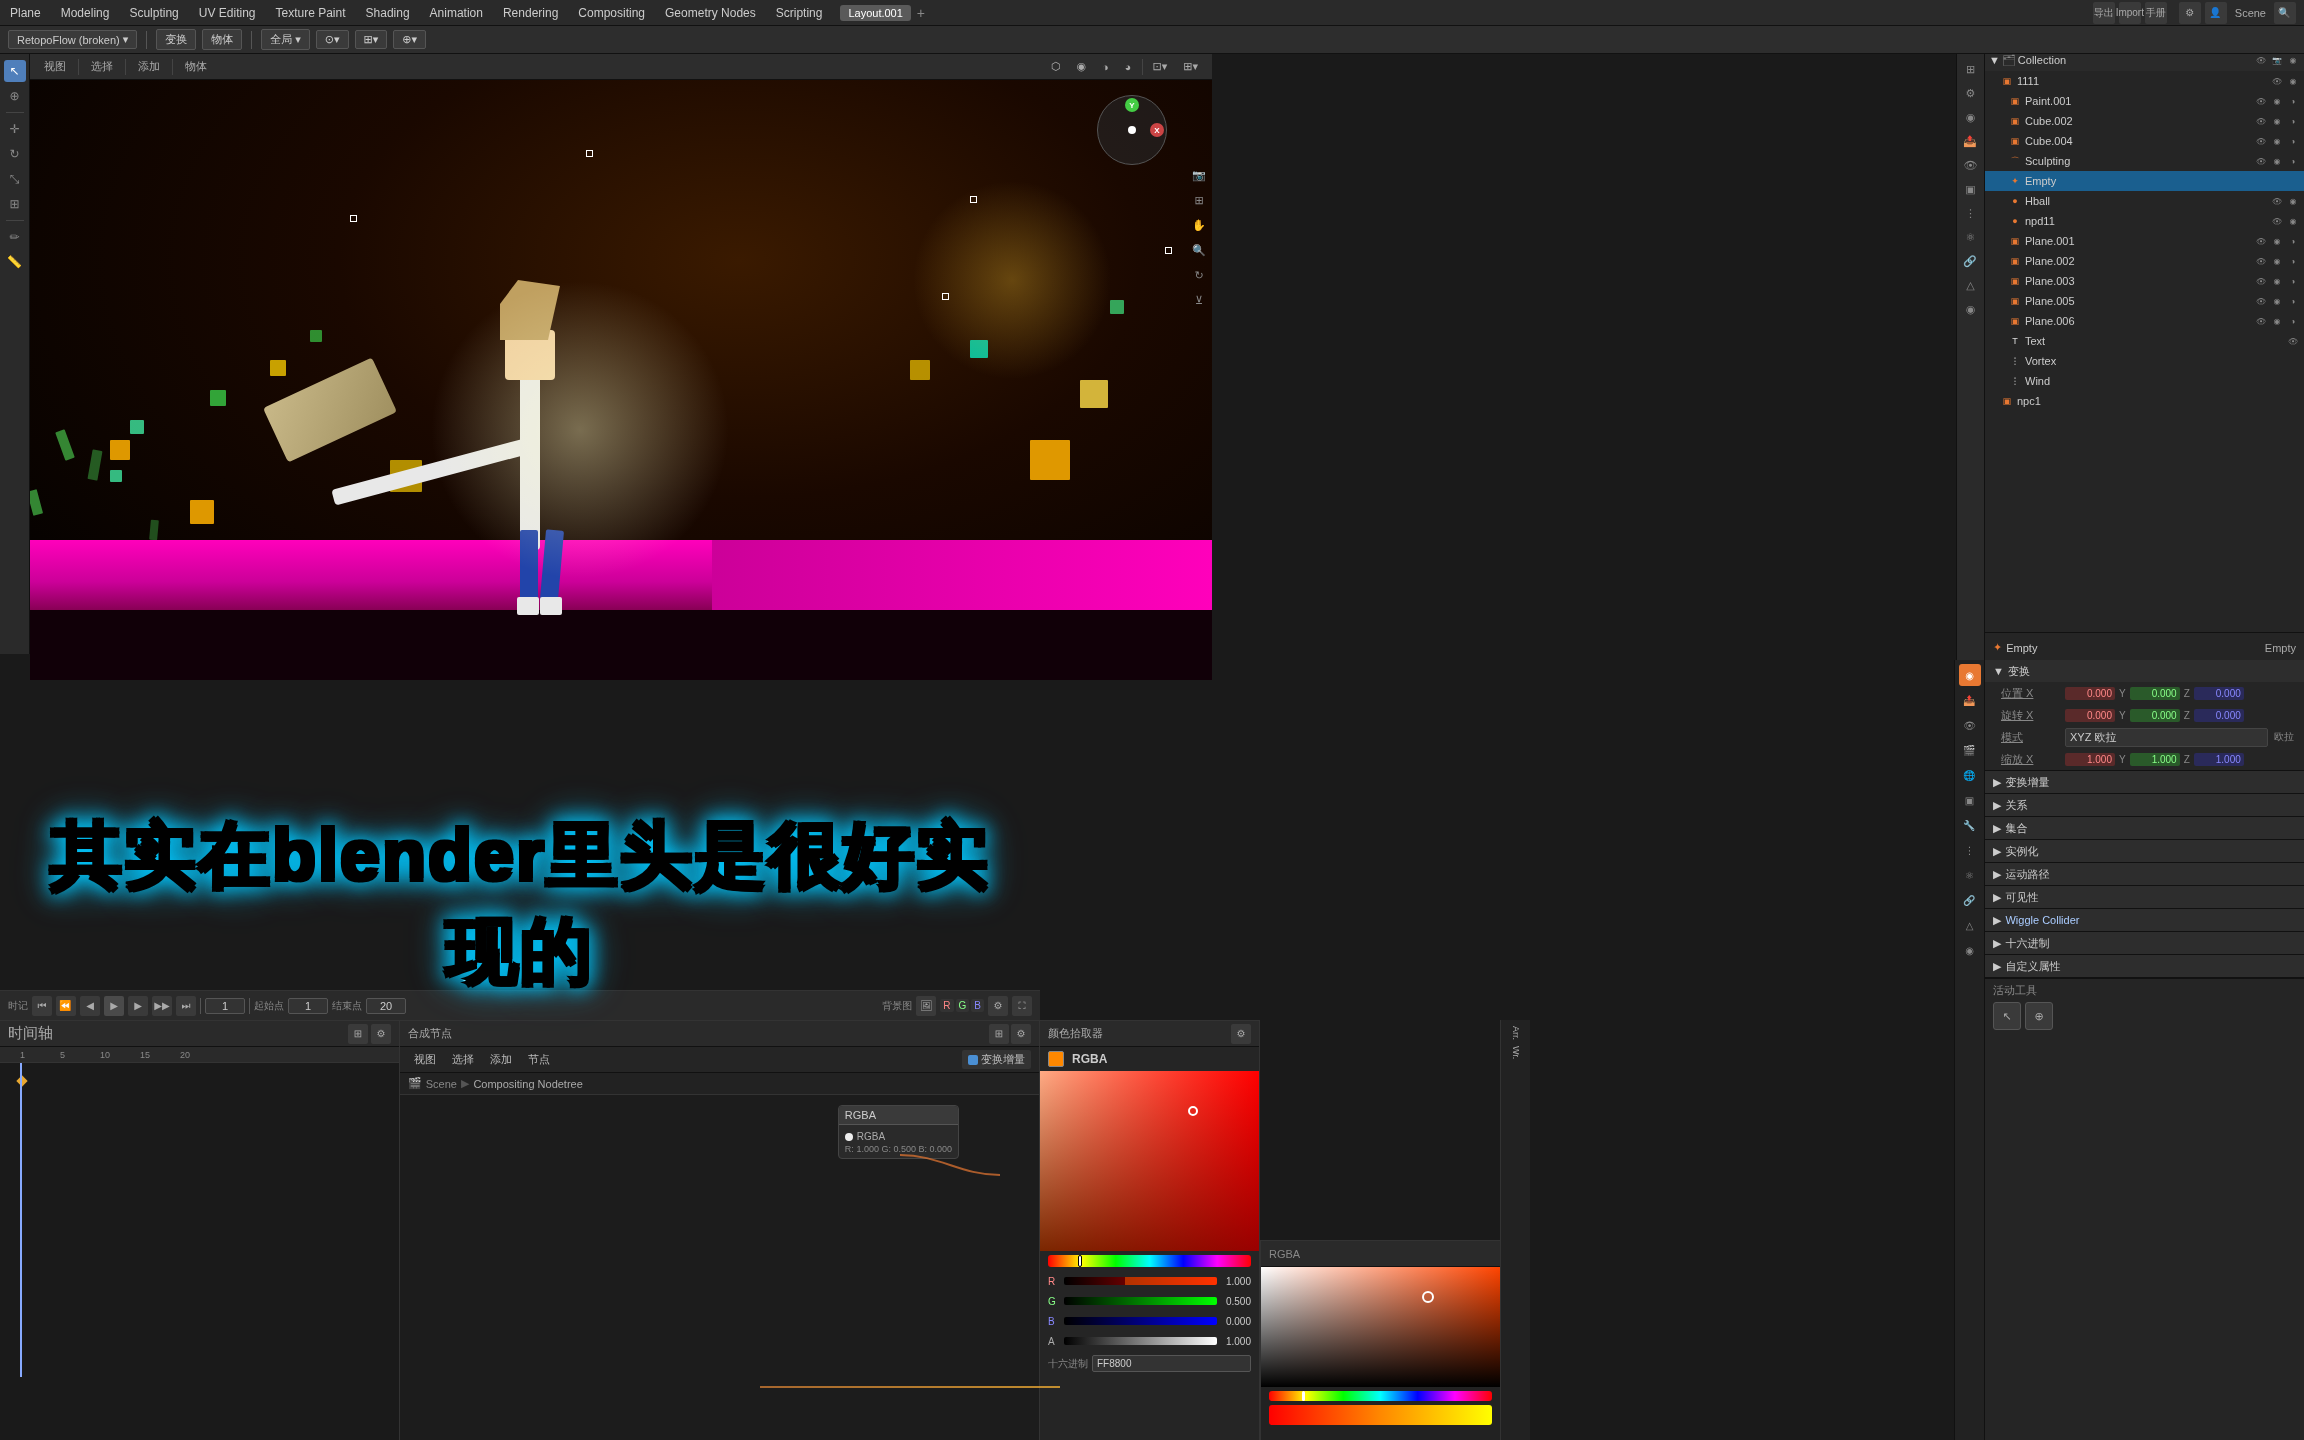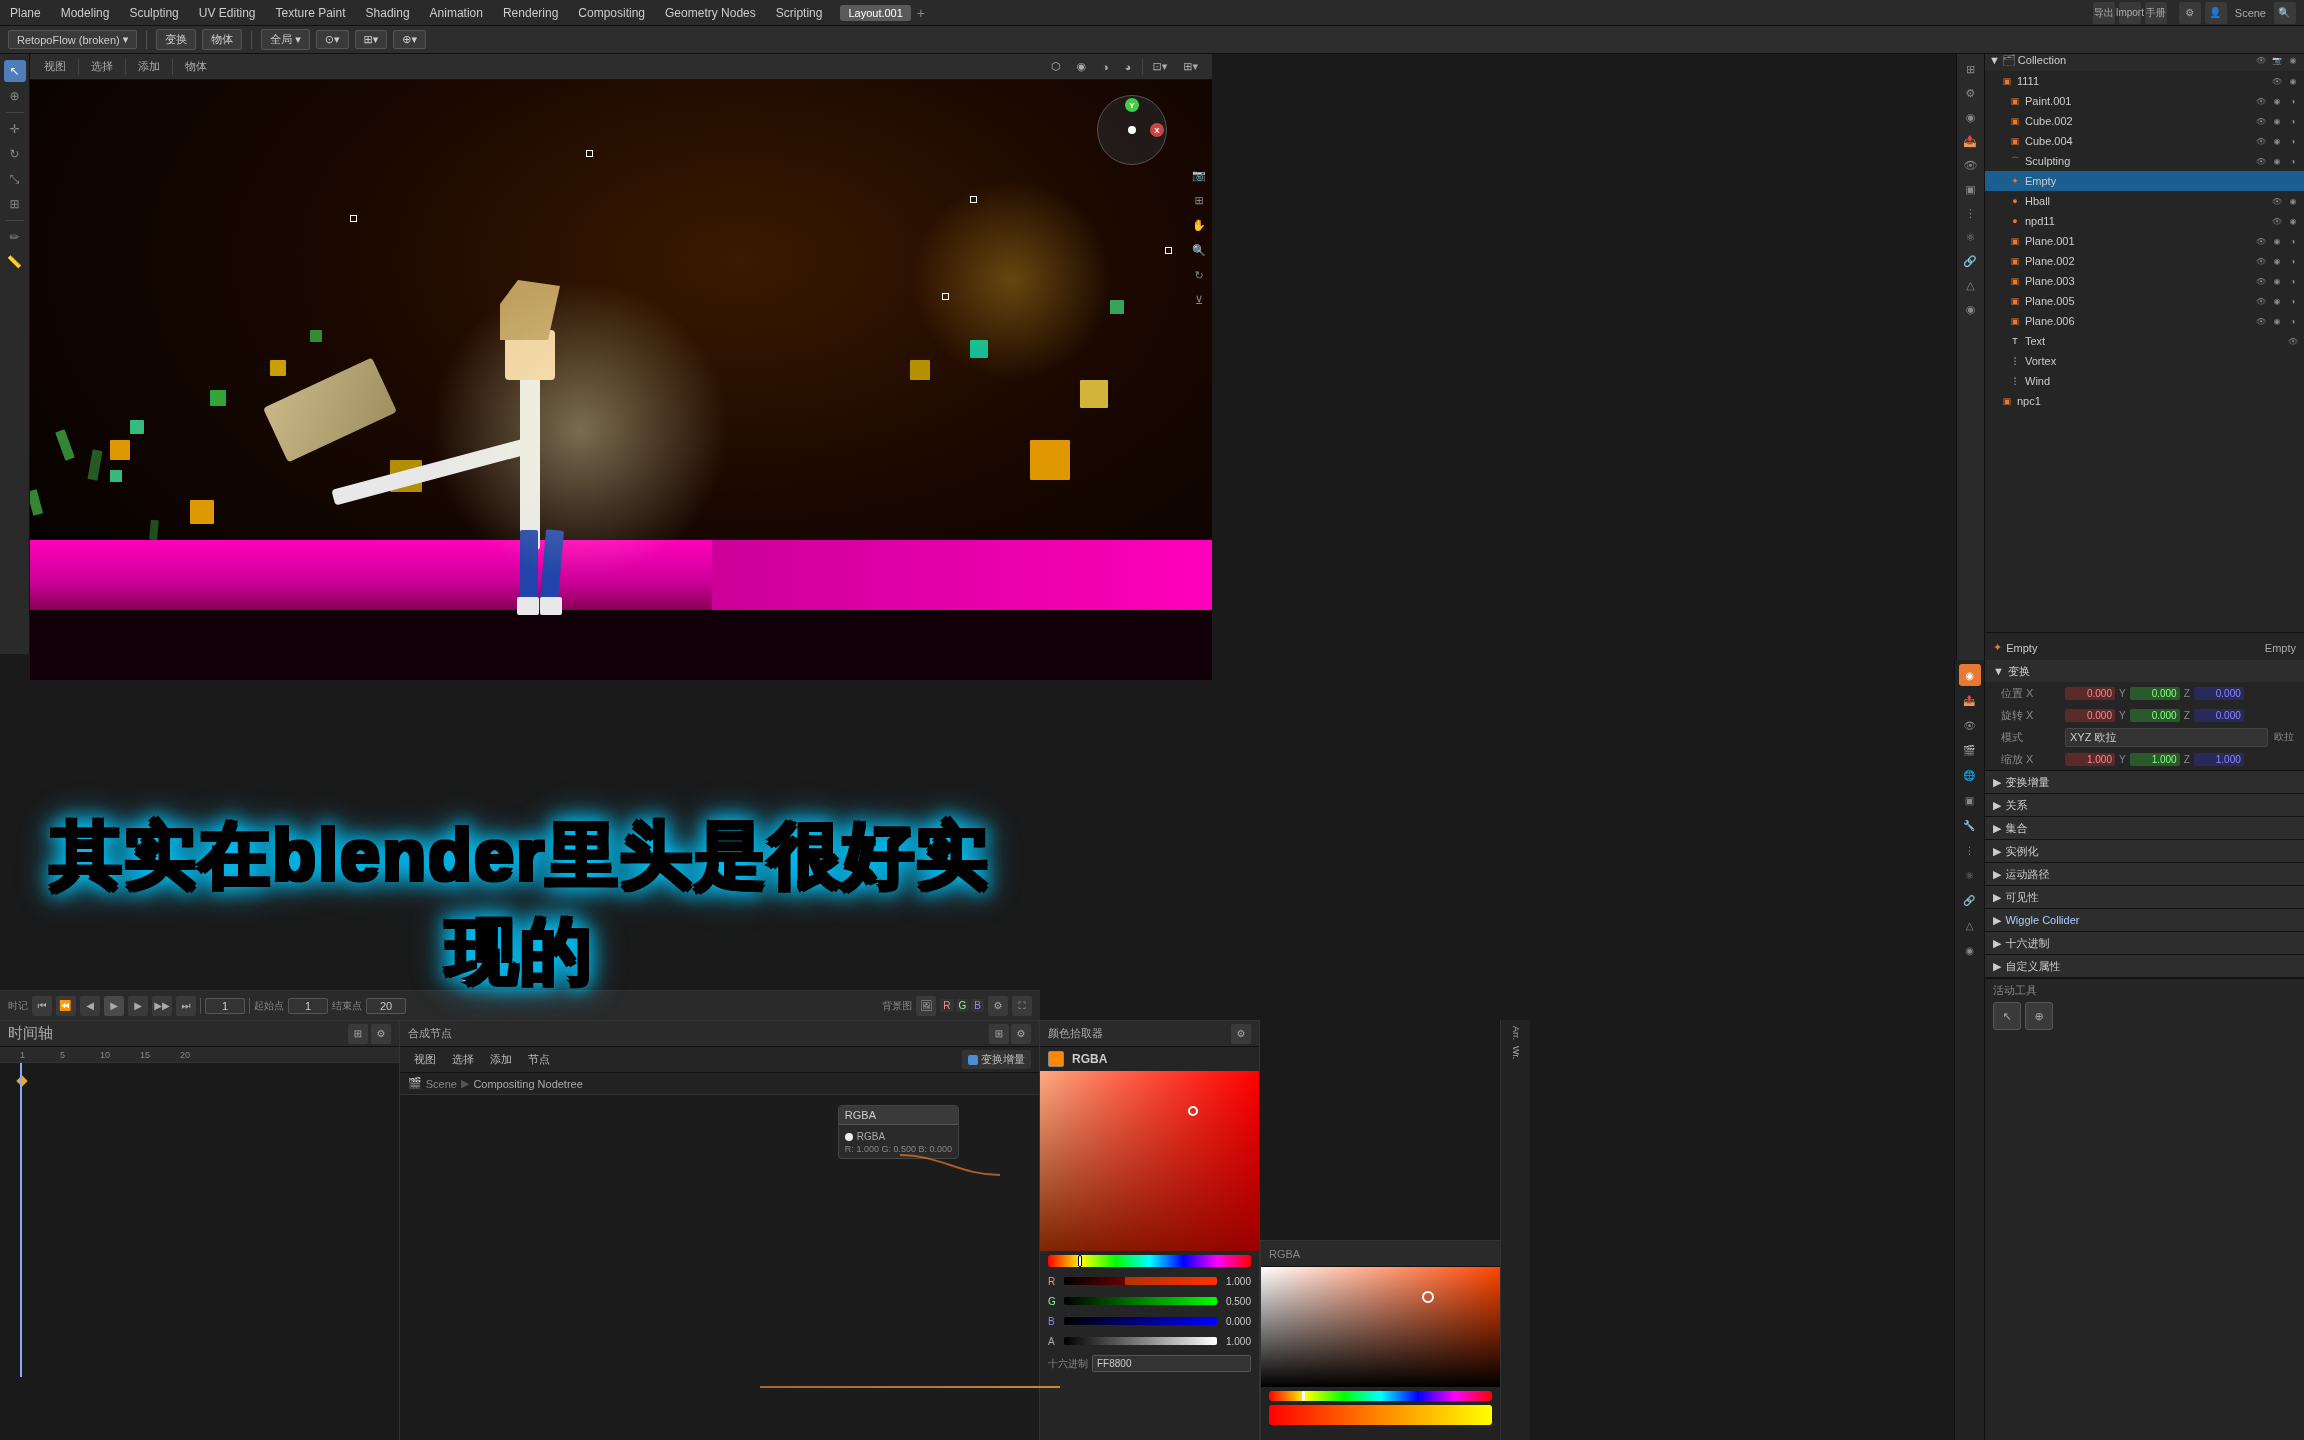--- a/index.html
+++ b/index.html
@@ -192,21 +192,21 @@
       cursor: pointer;
       gap: 4px;
     }
     .props-row {
       display: flex; align-items: center;
       height: 22px;
       padding: 0 8px 0 16px;
       gap: 4px;
       font-size: 11px;
     }
-    .props-label { color: #888; width: 60px; flex-shrink: 0; }
+    .props-label { color: #888; width: 60px; flex-shrink: 0; text-decoration: underline; }
     .props-value { flex: 1; background: #333; border: 1px solid #444; color: #ccc; font-size: 11px; padding: 1px 4px; border-radius: 2px; }
     .props-xyz { display: flex; gap: 2px; flex: 1; }
     .props-x { background: #5a2a2a; color: #f88; font-size: 10px; padding: 1px 3px; border-radius: 2px; min-width: 50px; text-align: right; }
     .props-y { background: #2a5a2a; color: #8f8; font-size: 10px; padding: 1px 3px; border-radius: 2px; min-width: 50px; text-align: right; }
     .props-z { background: #2a2a5a; color: #88f; font-size: 10px; padding: 1px 3px; border-radius: 2px; min-width: 50px; text-align: right; }
 
     
     #timeline {
       position: absolute;
       bottom: 0; left: 0;

